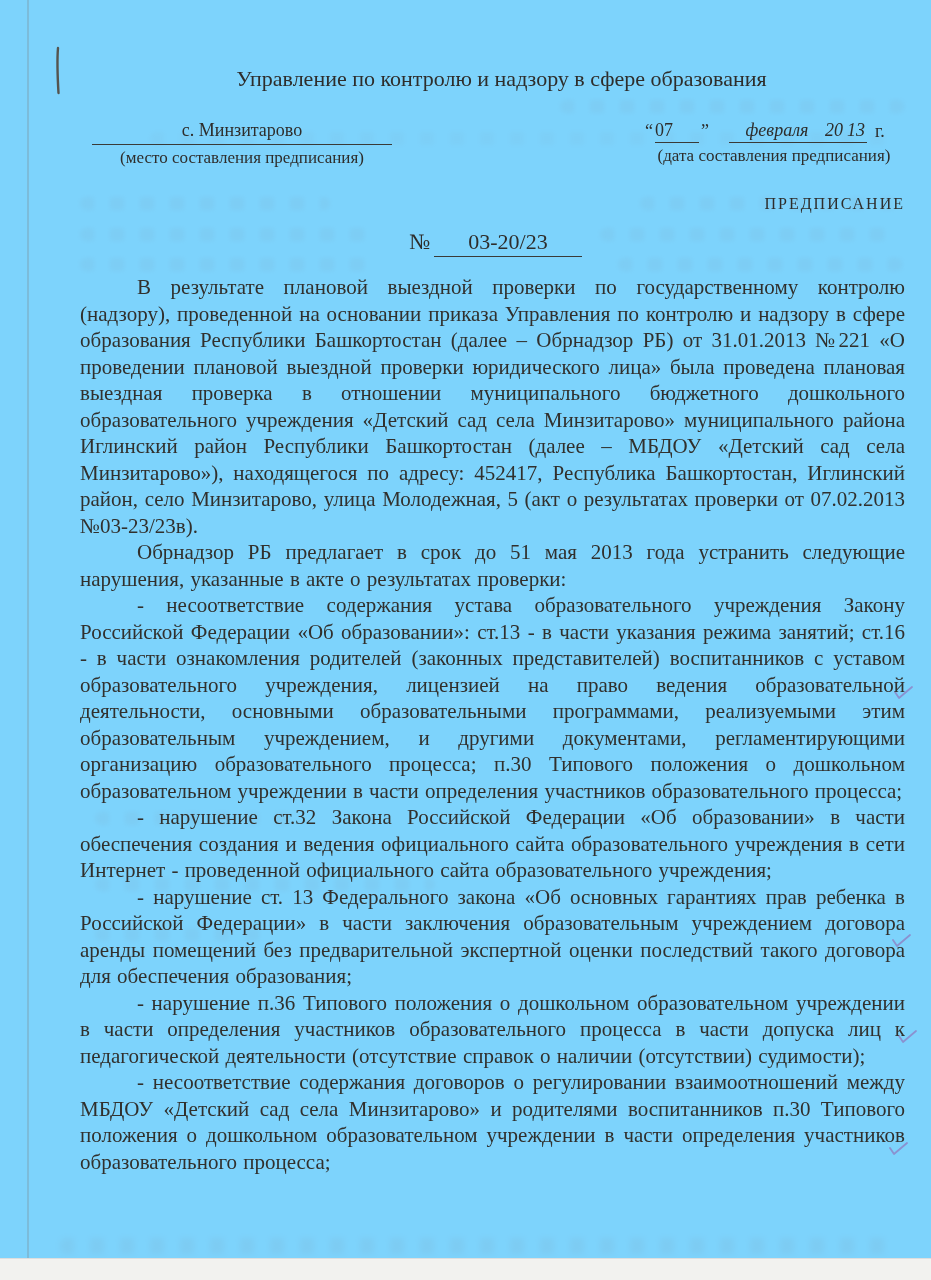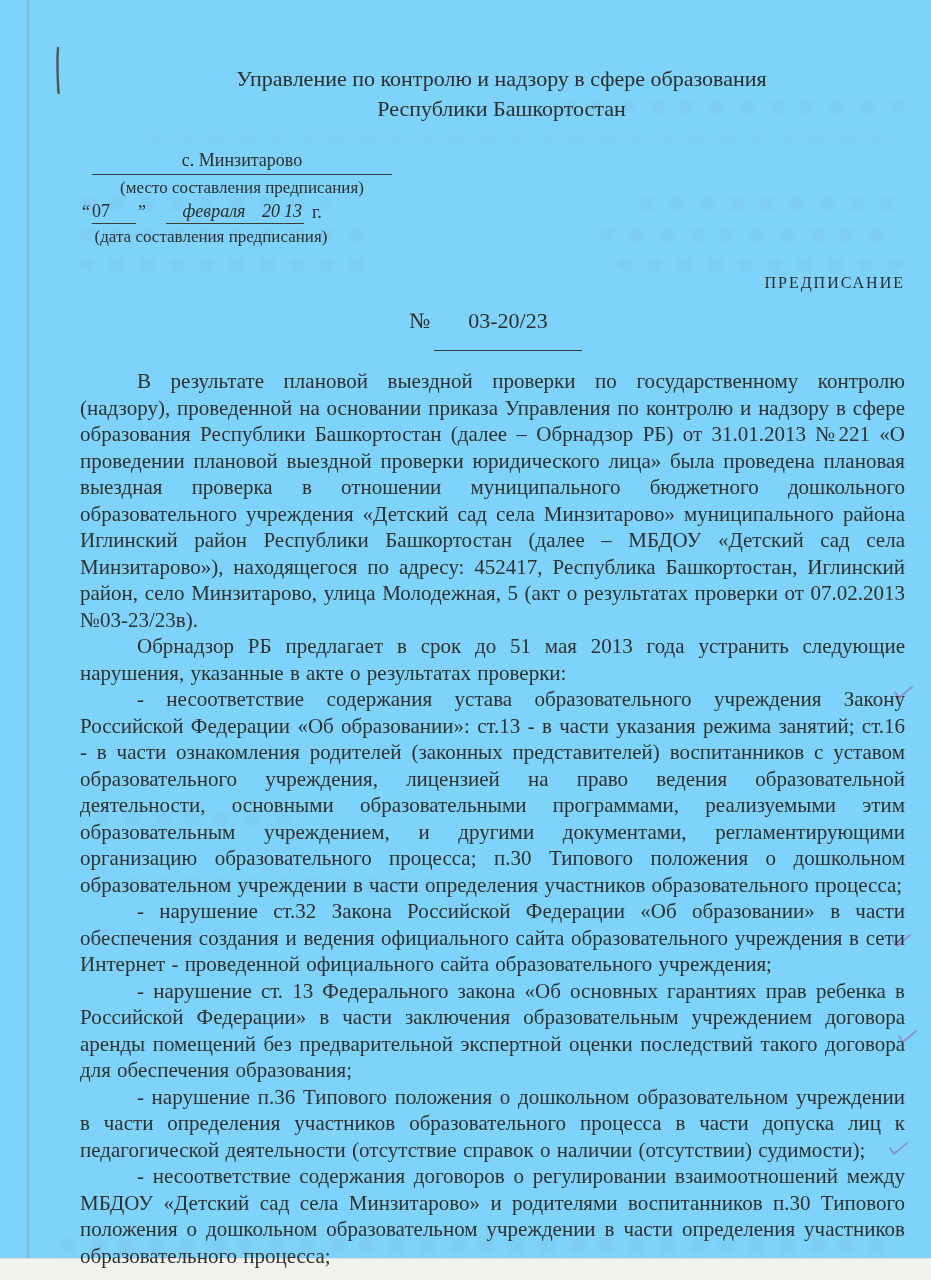--- a/index.html
+++ b/index.html
@@ -35,21 +35,20 @@
   .content{
     position:absolute;left:80px;top:64px;width:825px;
   }
   .doc-header{
     text-align:center;font-size:22px;line-height:30px;
     padding-left:18px;
   }
   .place-date{
     display:flex;justify-content:space-between;align-items:flex-start;
     margin-top:24px;
-    flex-direction:column;
   }
   .place{width:300px;margin-left:12px;}
   .place-value{
     text-align:center;font-size:18px;line-height:24px;
     border-bottom:1.5px solid #3a3a37;padding-bottom:2px;
   }
   .caption{font-size:17px;line-height:22px;text-align:center;margin-top:2px;white-space:nowrap;}
   .date{width:262px;}
   .date-top{
     display:flex;align-items:flex-end;font-size:18px;line-height:24px;white-space:nowrap;
@@ -66,21 +65,21 @@
   .unit{margin-left:8px;}
   .doc-title{
     text-align:right;font-size:16px;letter-spacing:2px;
     margin-top:26px;padding-left:12px;
   }
   .num-line{
     text-align:center;font-size:22px;margin-top:16px;padding-left:6px;
   }
   .num-line .u.num-val{
     display:inline-block;width:148px;text-align:center;
-    border-bottom:1.5px solid #3a3a37;margin-left:4px;padding-bottom:16px;
+    border-bottom:1.5px solid #3a3a37;margin-left:4px;padding-bottom:1px;
   }
   .body-text{margin-top:17px;}
   .body-text p{
     margin:0;font-size:21px;line-height:26.5px;
     text-align:justify;text-indent:57px;word-spacing:1px;
     color:#31302d;
   }
 </style>
 </head>
 <body>
@@ -127,21 +126,20 @@
   <div class="ink-check" style="left:886px;top:1140px;">
     <svg width="24" height="18" viewBox="0 0 24 18">
         <path d="M21 3 L8 14 L4 8" fill="none" stroke="#8d87c9" stroke-width="1.8" stroke-linecap="round" stroke-linejoin="round"></path>
       </svg>
   </div>
 
   <div class="content">
 
     <div class="doc-header">
       <div>Управление по контролю и надзору в сфере образования</div>
-      <div>Республики Башкортостан</div>
     </div>
 
     <div class="place-date">
       <div class="place">
         <div class="place-value">с. Минзитарово</div>
         <div class="caption">(место составления предписания)</div>
       </div>
       <div class="date">
         <div class="date-top">
           <span class="q">“</span>

